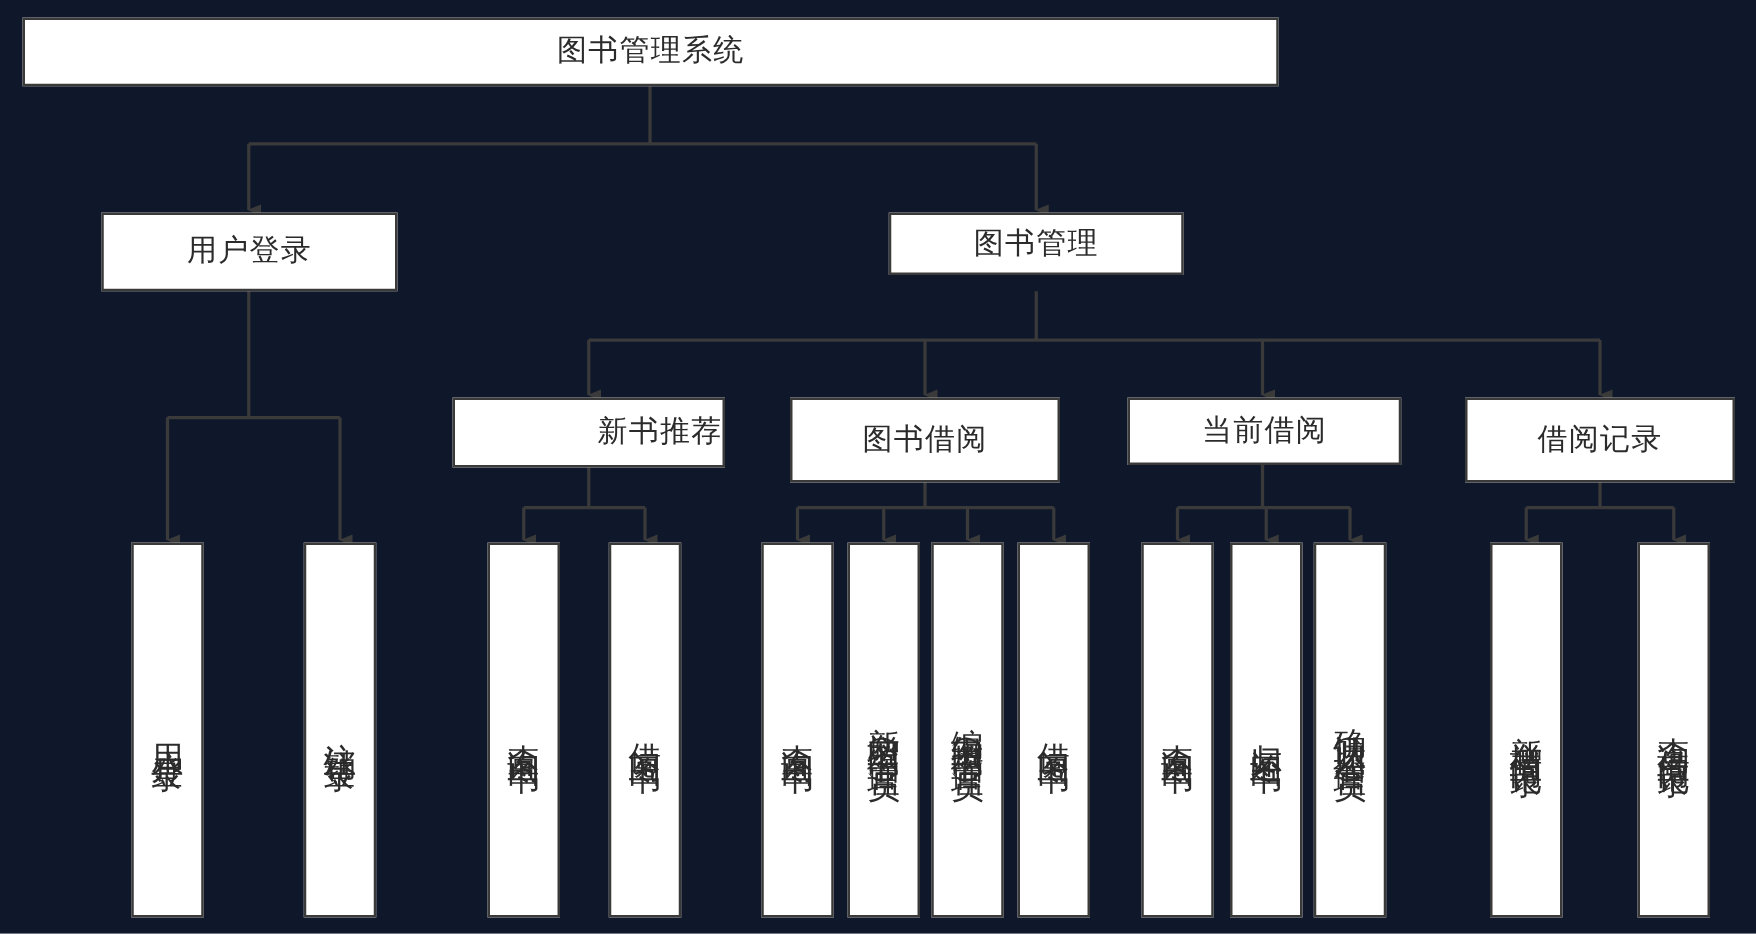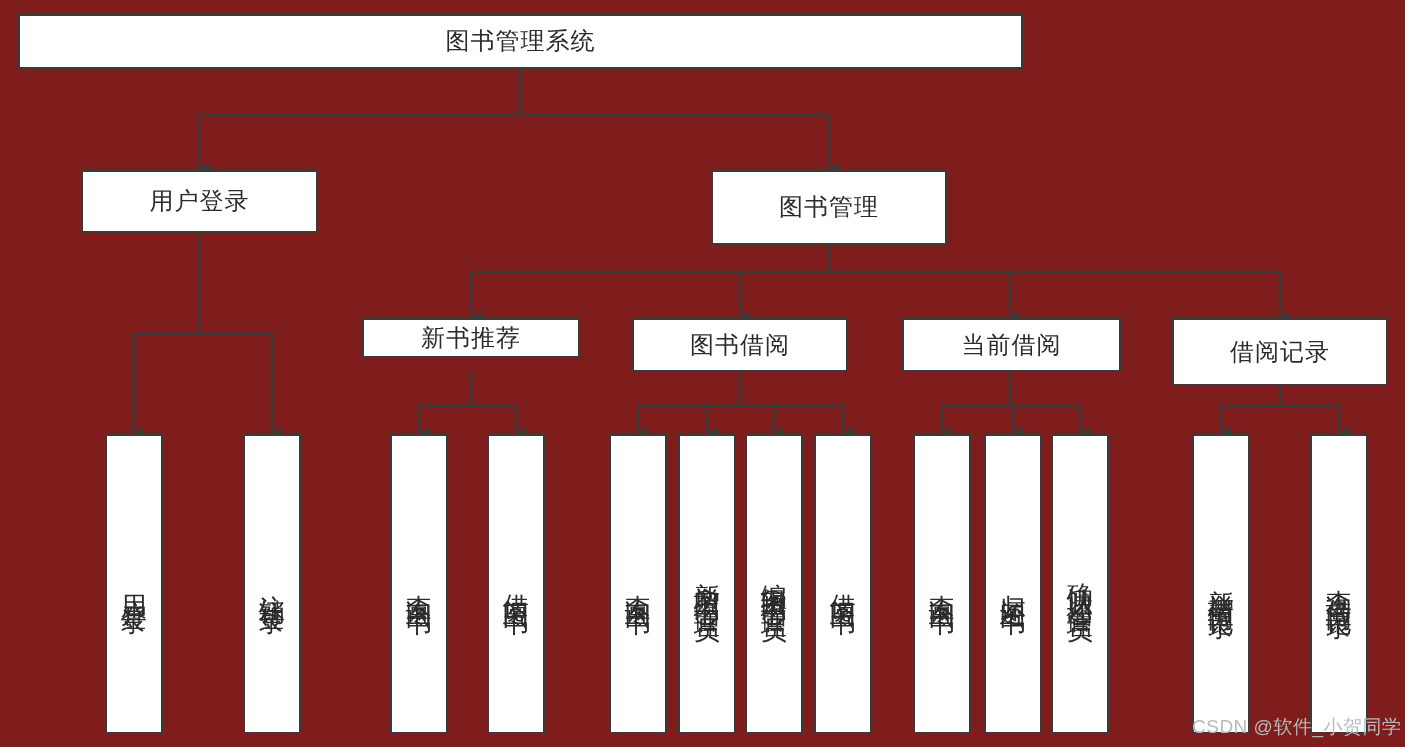--- a/index.html
+++ b/index.html
@@ -7,21 +7,21 @@
     padding: 0;
     background: #ffffff;
   }
   body {
     font-family: "Liberation Sans", "DejaVu Sans", sans-serif;
   }
   #canvas {
     position: relative;
     width: 1405px;
     height: 747px;
-    background: #7f1d1d;
+    background: #0f172a;
     overflow: hidden;
   }
   svg#wires {
     position: absolute;
     left: 0;
     top: 0;
     width: 1405px;
     height: 747px;
     pointer-events: none;
   }
@@ -113,27 +113,27 @@
       </g>
   </svg>
 
   <div id="nodes-layer">
       <div class="node h-node" style="left: 18px; top: 14px; width: 1005px; height: 55px;">
         <span class="node-label">图书管理系统</span>
       </div>
       <div class="node h-node" style="left: 81px; top: 170px; width: 237px; height: 63px;">
         <span class="node-label">用户登录</span>
       </div>
-      <div class="node h-node" style="left: 711px; top: 170px; width: 236px; height: 75px;">
+      <div class="node h-node" style="left: 711px; top: 170px; width: 236px; height: 50px;">
         <span class="node-label">图书管理</span>
       </div>
-      <div class="node h-node" style="left: 362px; top: 318px; width: 218px; height: 40px;">
+      <div class="node h-node" style="left: 362px; top: 318px; width: 218px; height: 56px; justify-content: flex-end;">
         <span class="node-label">新书推荐</span>
       </div>
-      <div class="node h-node" style="left: 632px; top: 318px; width: 216px; height: 54px;">
+      <div class="node h-node" style="left: 632px; top: 318px; width: 216px; height: 68px;">
         <span class="node-label">图书借阅</span>
       </div>
       <div class="node h-node" style="left: 902px; top: 318px; width: 219px; height: 54px;">
         <span class="node-label">当前借阅</span>
       </div>
       <div class="node h-node" style="left: 1172px; top: 318px; width: 216px; height: 68px;">
         <span class="node-label">借阅记录</span>
       </div>
       <div class="node v-node" style="left: 105px; top: 434px; width: 58px; height: 300px;">
         <span class="node-label">用户登录</span>
@@ -169,15 +169,14 @@
         <span class="node-label">确认归还（管理员）</span>
       </div>
       <div class="node v-node" style="left: 1192px; top: 434px; width: 58px; height: 300px;">
         <span class="node-label">新增借阅记录</span>
       </div>
       <div class="node v-node" style="left: 1310px; top: 434px; width: 58px; height: 300px;">
         <span class="node-label">查询借阅记录</span>
       </div>
     </div>
 
-  <div class="watermark" style="left: 1192px; top: 714px;">CSDN @软件_小贺同学</div>
 
 </div>
 
 </body></html>

